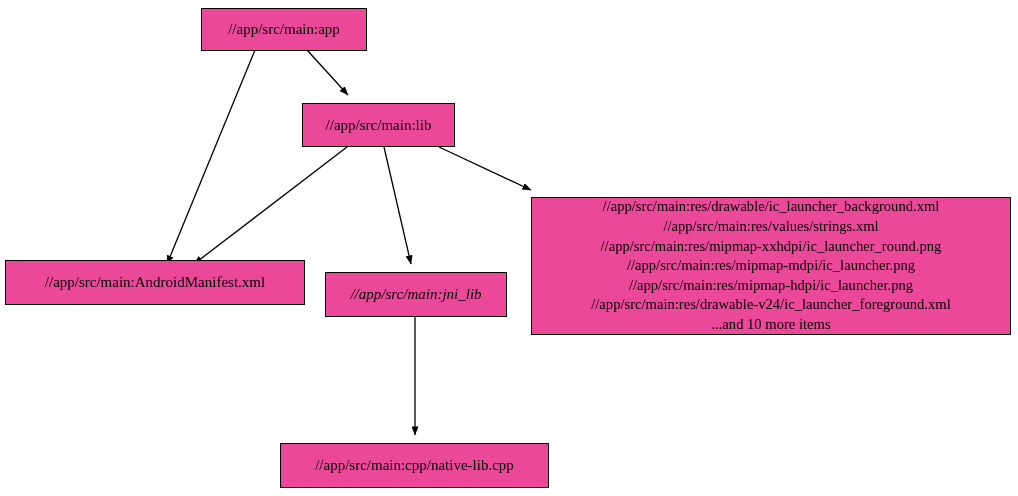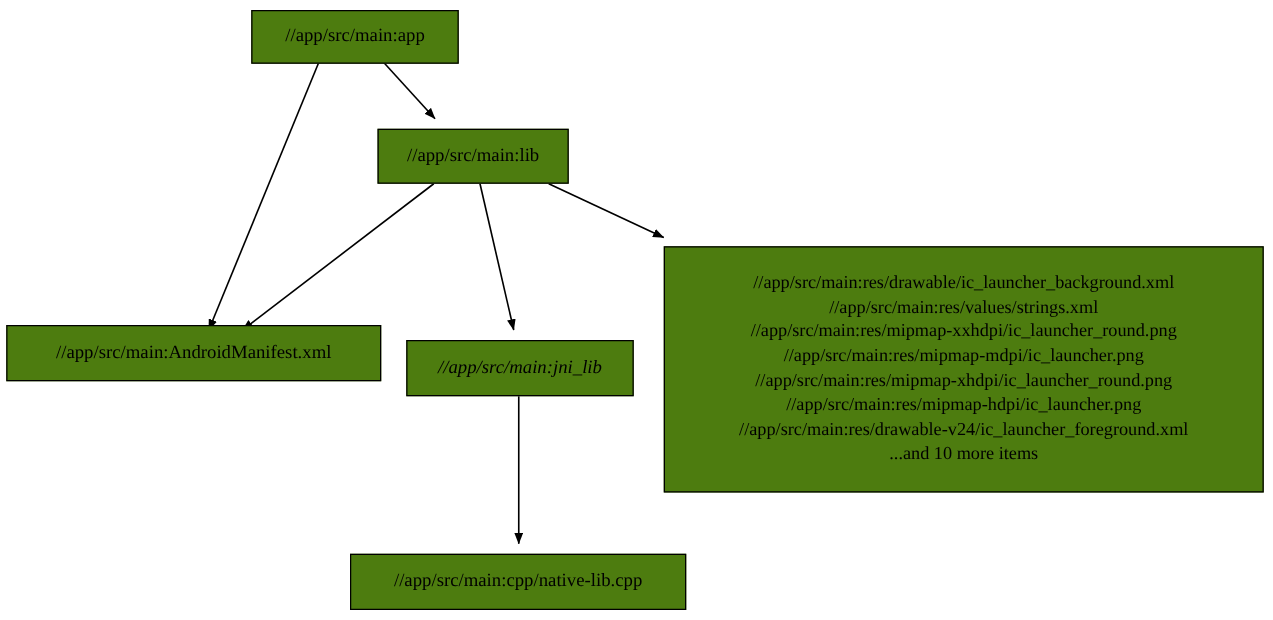--- a/index.html
+++ b/index.html
@@ -25,21 +25,21 @@
     left: 0;
     top: 0;
     width: 1018px;
     height: 496px;
     pointer-events: none;
   }
   .node {
     position: absolute;
     box-sizing: border-box;
     border: 1px solid #000000;
-    background: #4d7c0f;
+    background: #ec4899;
     display: flex;
     align-items: center;
     justify-content: center;
     text-align: center;
     font-family: "Liberation Serif", "DejaVu Serif", serif;
     font-size: 15px;
     line-height: 1.0;
     color: #000000;
     white-space: nowrap;
   }
@@ -111,24 +111,23 @@
   </div>
 
   <div class="node" style="left:325px; top:272px; width:182px; height:45px;font-style:italic;">
     <span class="node-label">//app/src/main:jni_lib</span>
   </div>
 
   <div class="node" style="left:280px; top:443px; width:269px; height:45px;">
     <span class="node-label">//app/src/main:cpp/native-lib.cpp</span>
   </div>
 
-  <div class="node multiline" style="left:531px; top:197px; width:480px; height:197px;align-items:flex-end;">
+  <div class="node multiline" style="left:531px; top:197px; width:480px; height:138px;align-items:flex-end;">
     <span class="line">//app/src/main:res/drawable/ic_launcher_background.xml</span>
     <span class="line">//app/src/main:res/values/strings.xml</span>
     <span class="line">//app/src/main:res/mipmap-xxhdpi/ic_launcher_round.png</span>
     <span class="line">//app/src/main:res/mipmap-mdpi/ic_launcher.png</span>
-    <span class="line">//app/src/main:res/mipmap-xhdpi/ic_launcher_round.png</span>
     <span class="line">//app/src/main:res/mipmap-hdpi/ic_launcher.png</span>
     <span class="line">//app/src/main:res/drawable-v24/ic_launcher_foreground.xml</span>
     <span class="line">...and 10 more items</span>
   </div>
 
 </div>
 
 </body></html>

